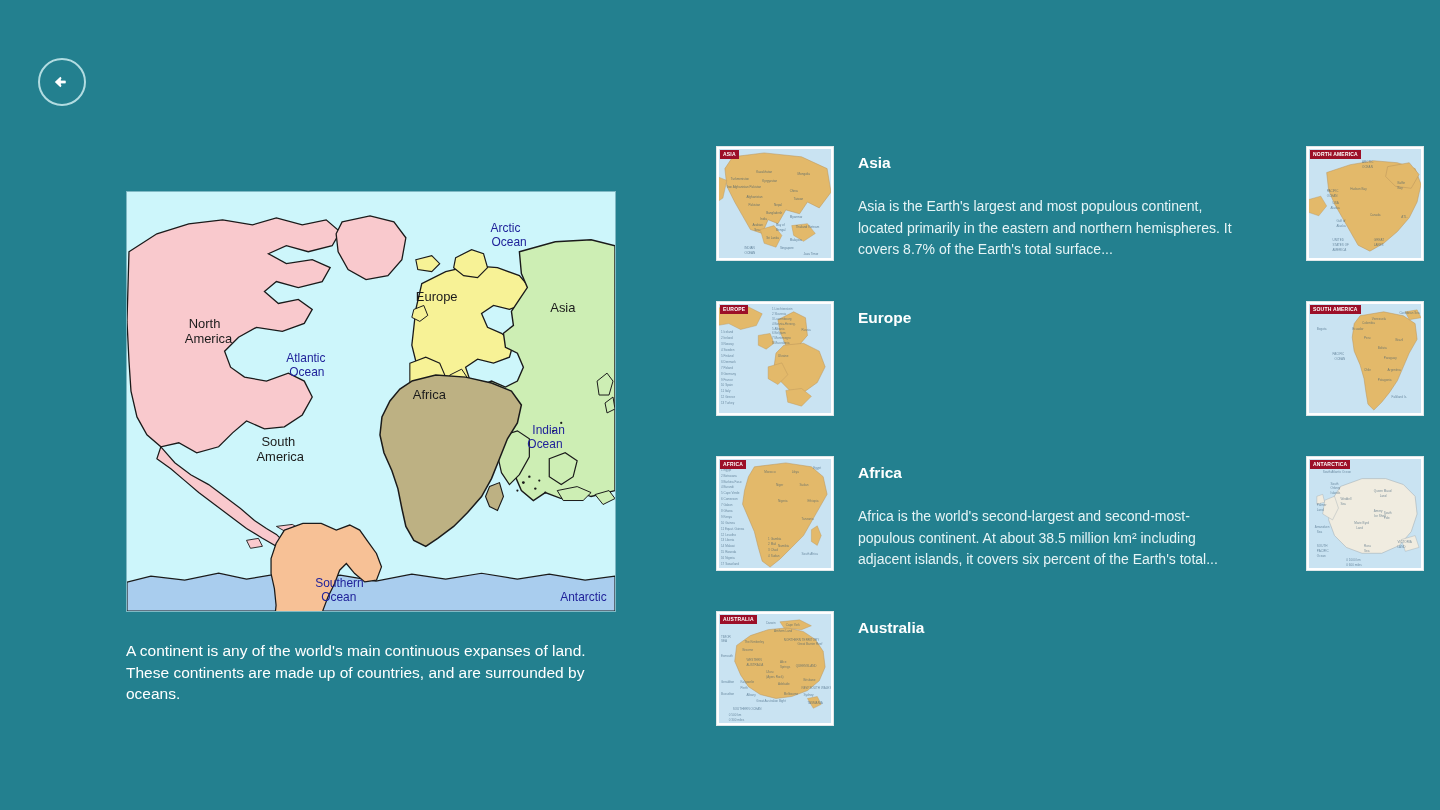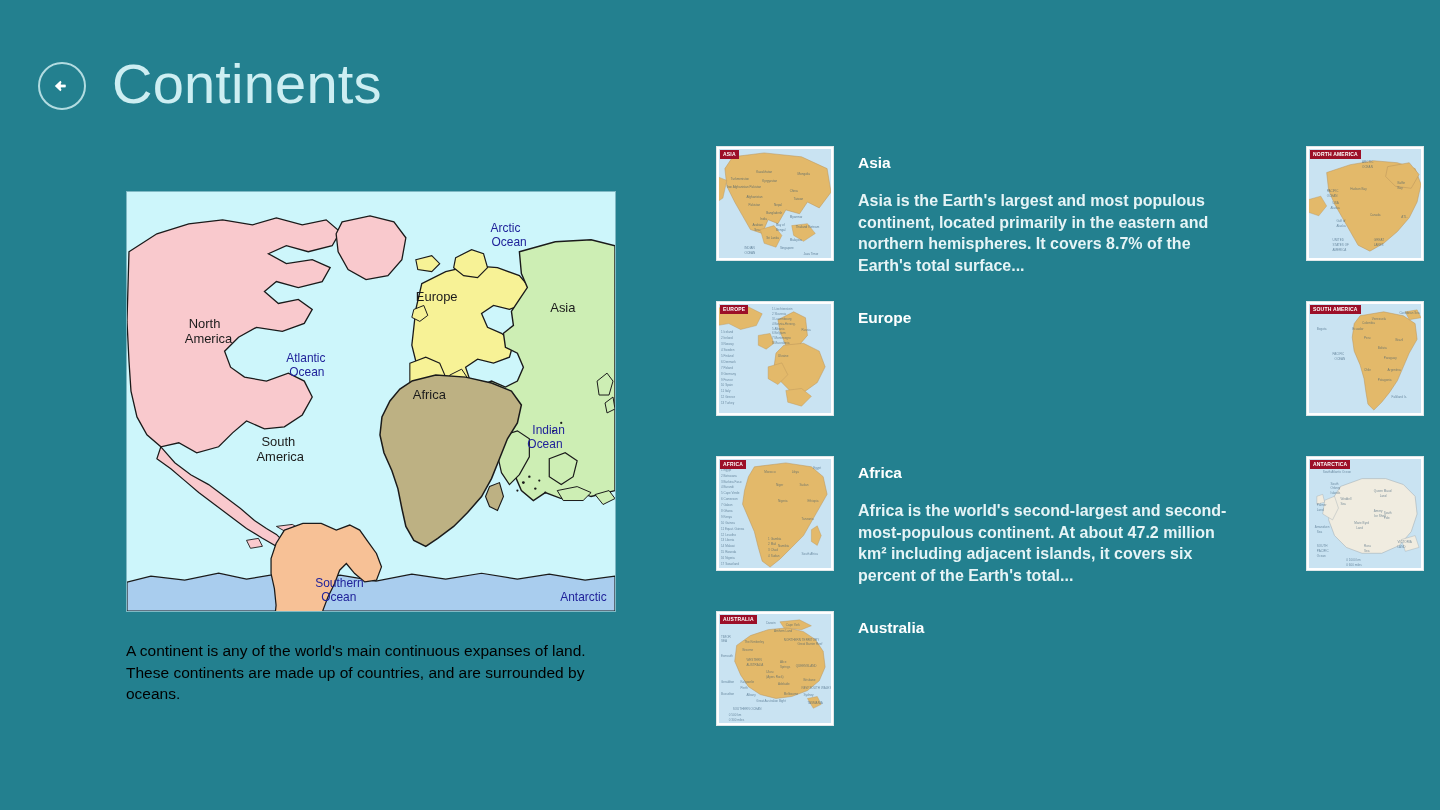--- a/index.html
+++ b/index.html
@@ -31,21 +31,21 @@
   .left-panel { position:absolute; left:126px; top:191px; width:490px; }
   .world-map {
     width:490px; height:421px;
     background:#cdf6fb;
     border:1px solid #7fb9c4;
     position:relative; overflow:hidden; display:block;
   }
   .world-map svg { display:block; width:100%; height:100%; }
   .left-desc {
     margin-top:28px; width:475px;
-    font-size:15.5px; line-height:21.5px; color:#000000; font-weight:400;
+    font-size:15.5px; line-height:21.5px; color:#ffffff; font-weight:400;
   }
 
   
   .items-grid {
     position:absolute; left:716px; top:146px;
     width:760px; height:620px;
     display:grid;
     grid-template-columns:520px 520px;
     grid-template-rows:repeat(4, 155px);
     grid-auto-flow:column;
@@ -56,22 +56,22 @@
     width:118px; height:115px; flex:0 0 auto;
     background:#ffffff; border:1px solid #dfe7e9;
     position:relative; overflow:hidden;
   }
   .thumb svg { display:block; width:100%; height:100%; }
   .item-text { margin-left:24px; padding-top:8px; width:378px; }
   .item-title {
     font-size:15.5px; font-weight:700; color:#ffffff; line-height:18px;
   }
   .item-desc {
-    margin-top:18px;
-    font-size:16px; line-height:21.5px; color:#e6f4f6; font-weight:700;
+    margin-top:24px;
+    font-size:14px; line-height:21.5px; color:#e6f4f6; font-weight:400;
   }
   .map-label {
     position:absolute; left:3px; top:3px;
     background:#9c0f28; color:#fff;
     font-size:5px; font-weight:700; letter-spacing:0.2px;
     padding:1px 3px; line-height:7px; white-space:nowrap;
     font-family:"Liberation Sans", sans-serif;
   }
   .mini-txt { font-size:3.1px; fill:#2c4f6b; font-family:"Liberation Sans", sans-serif; }
 
@@ -83,21 +83,20 @@
 <body>
 
 <div class="header">
   <div class="back-btn">
     <svg width="26" height="26" viewBox="0 0 26 26">
       <path d="M16.5 13 L8 13 M12 8.5 L7.2 13 L12 17.5" fill="none" stroke="#ffffff" stroke-width="1.9" stroke-linecap="butt" stroke-linejoin="miter"></path>
       <path d="M16.5 11.6 L16.5 14.4 L9 14.4 L9 11.6 Z" fill="#ffffff"></path>
       <path d="M11.8 8.2 L7 13 L11.8 17.8 Z" fill="#ffffff"></path>
     </svg>
   </div>
-  <div class="page-title">Continents</div>
 </div>
 
 <div class="left-panel">
   <div class="world-map">
     <svg viewBox="0 0 490 421" preserveAspectRatio="none">
       <rect x="0" y="0" width="490" height="421" fill="#cdf6fb"></rect>
 
       <path d="M0,392 L24,386 L58,390 L92,383 L120,389 L150,384 L186,390 L214,385 L250,391 L286,384 L320,389 L356,383 L392,389 L424,384 L460,390 L490,386 L490,421 L0,421 Z" fill="#a9cdee" stroke="#1a1a1a" stroke-width="1.1"></path>
 
       <path d="M2,60 L30,42 L62,32 L96,28 L126,33 L150,26 L176,33 L200,28 L214,40 L206,54 L182,60 L160,54 L142,62 L160,72 L186,68 L204,76 L196,90 L172,96 L150,90 L138,100 L152,112 L172,108 L186,118 L178,132 L156,140 L130,136 L112,146 L98,160 L104,176 L118,186 L140,190 L162,182 L178,190 L186,206 L176,224 L158,236 L138,238 L120,230 L106,242 L92,256 L70,262 L52,252 L34,256 L20,244 L10,226 L4,200 L2,170 L0,130 Z" fill="#f9c9cd" stroke="#1a1a1a" stroke-width="1.3"></path>
@@ -298,21 +297,21 @@
           <text class="mini-txt" x="86" y="64">Tanzania</text>
           <text class="mini-txt" x="62" y="92">Namibia</text>
           <text class="mini-txt" x="86" y="100">South Africa</text>
         </g>
         <rect x="0" y="0" width="118" height="115" fill="none" stroke="#ffffff" stroke-width="4"></rect>
       </svg>
       <span class="map-label">AFRICA</span>
     </div>
     <div class="item-text">
       <div class="item-title">Africa</div>
-      <div class="item-desc">Africa is the world's second-largest and second-most-populous continent. At about 47.2 million km² including adjacent islands, it covers six percent of the Earth's total...</div>
+      <div class="item-desc">Africa is the world's second-largest and second-most-populous continent. At about 38.5 million km² including adjacent islands, it covers six percent of the Earth's total...</div>
     </div>
   </div>
 
   <div class="item">
     <div class="thumb">
       <svg viewBox="0 0 118 115" preserveAspectRatio="none">
         <rect width="118" height="115" fill="#c9e3f2"></rect>
         <path d="M20,34 L34,24 L52,18 L72,16 L88,20 L100,28 L108,40 L110,56 L104,70 L92,80 L76,86 L60,88 L44,84 L32,76 L24,64 L18,50 Z" fill="#e3b96a" stroke="#b8935a" stroke-width="0.5"></path>
         <path d="M92,88 L102,86 L106,94 L98,98 Z" fill="#e3b96a" stroke="#b8935a" stroke-width="0.4"></path>
         <path d="M64,10 L84,8 L96,14 L86,18 L68,16 Z" fill="#e3b96a" stroke="#b8935a" stroke-width="0.4"></path>

